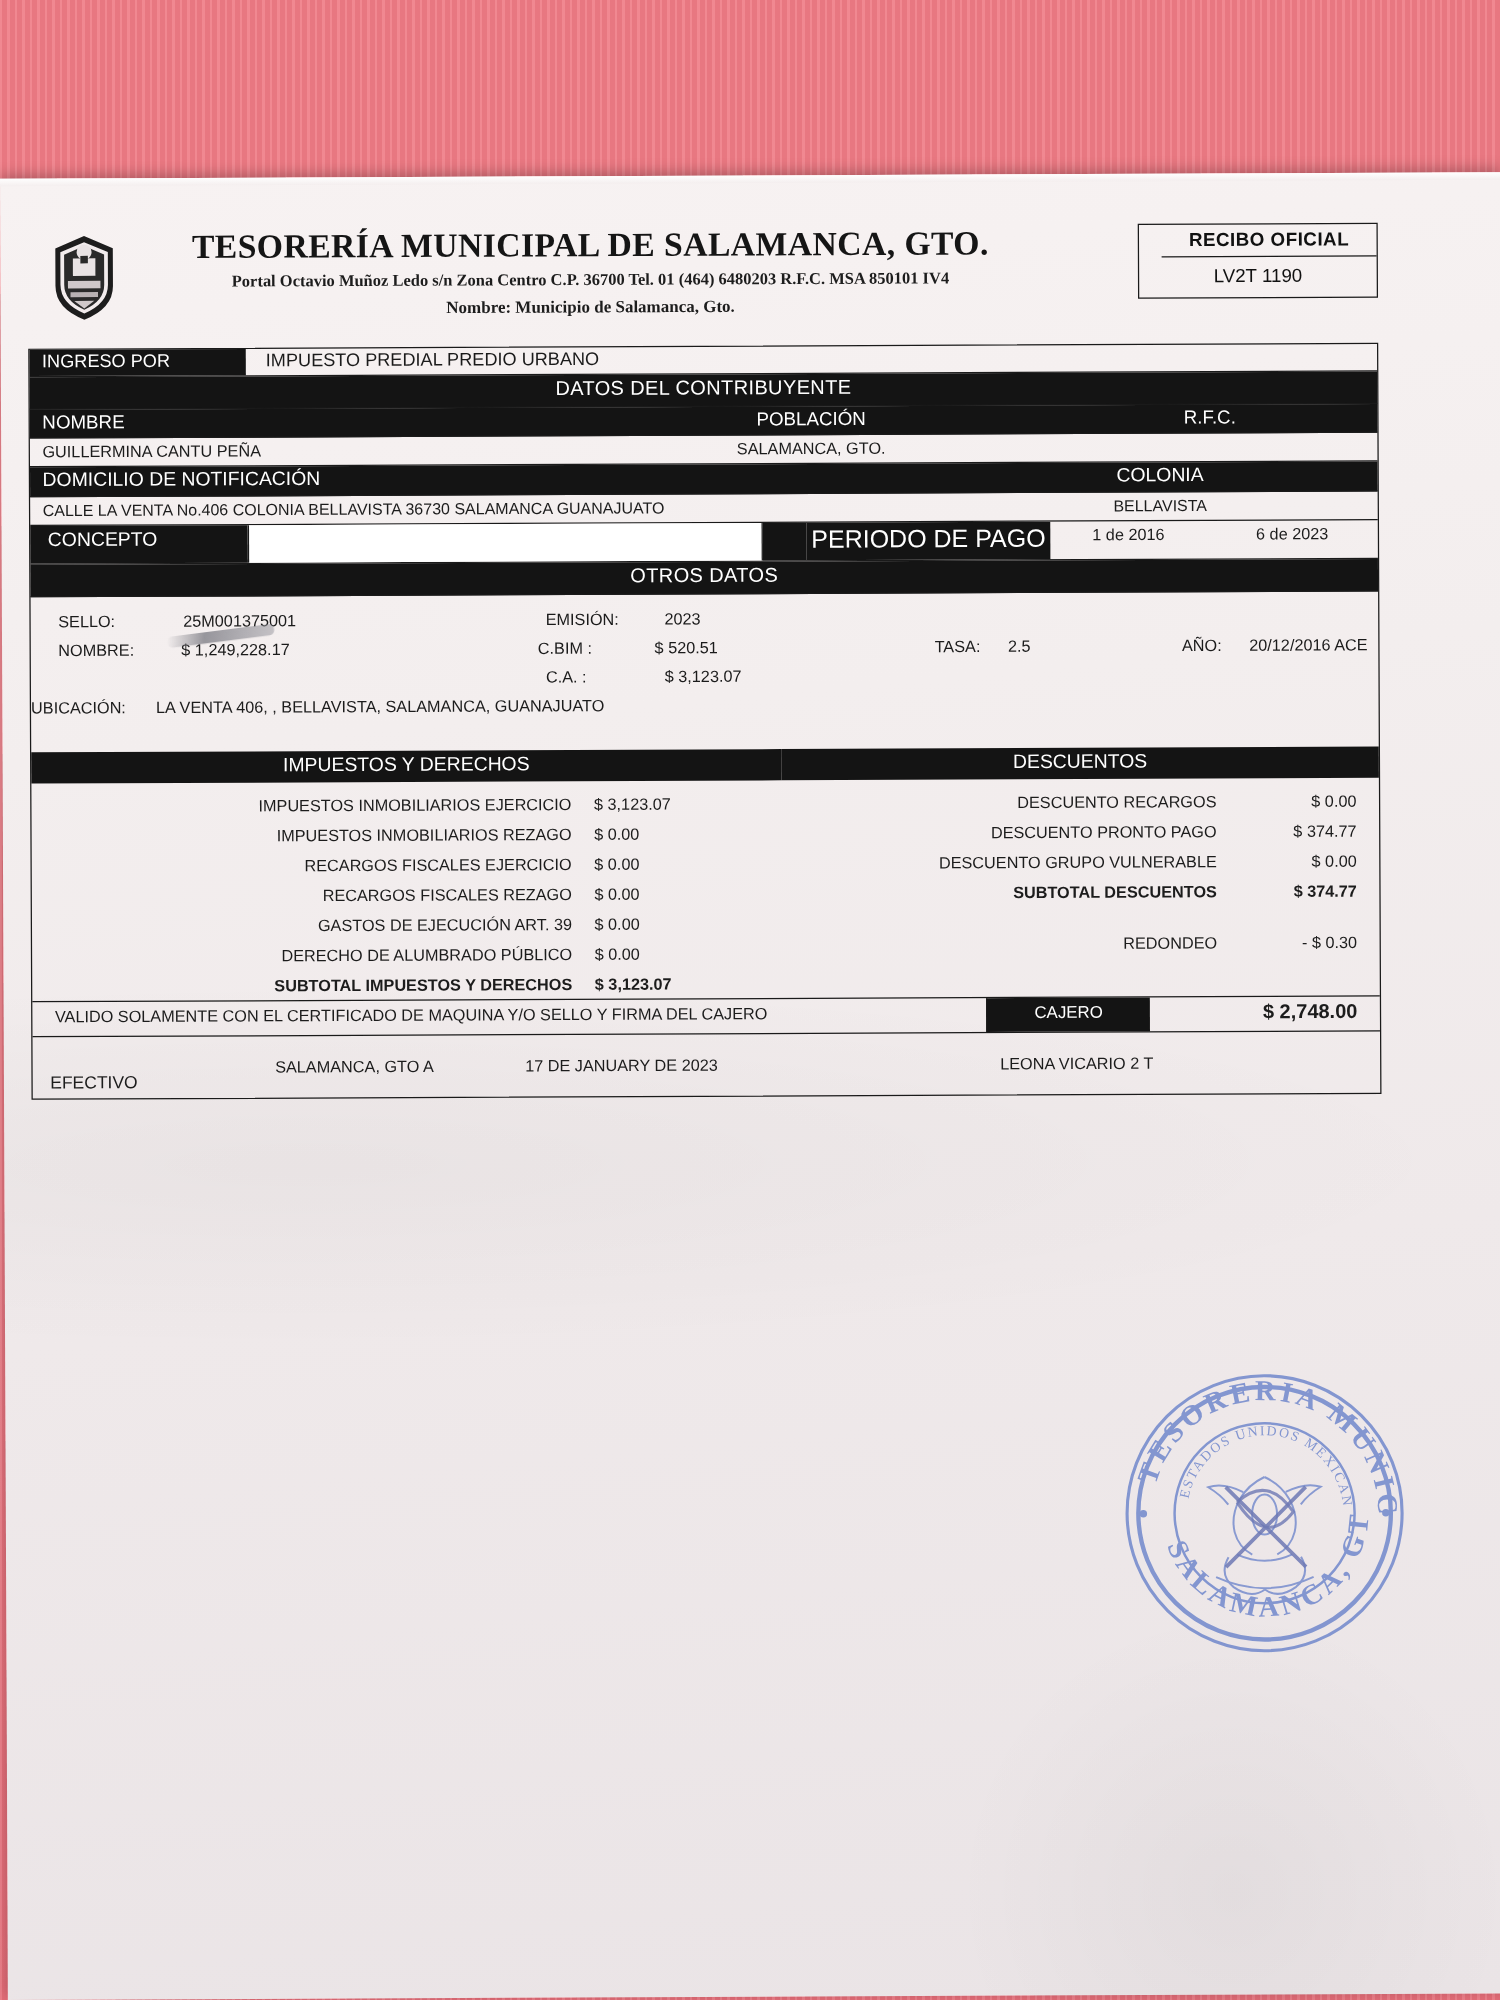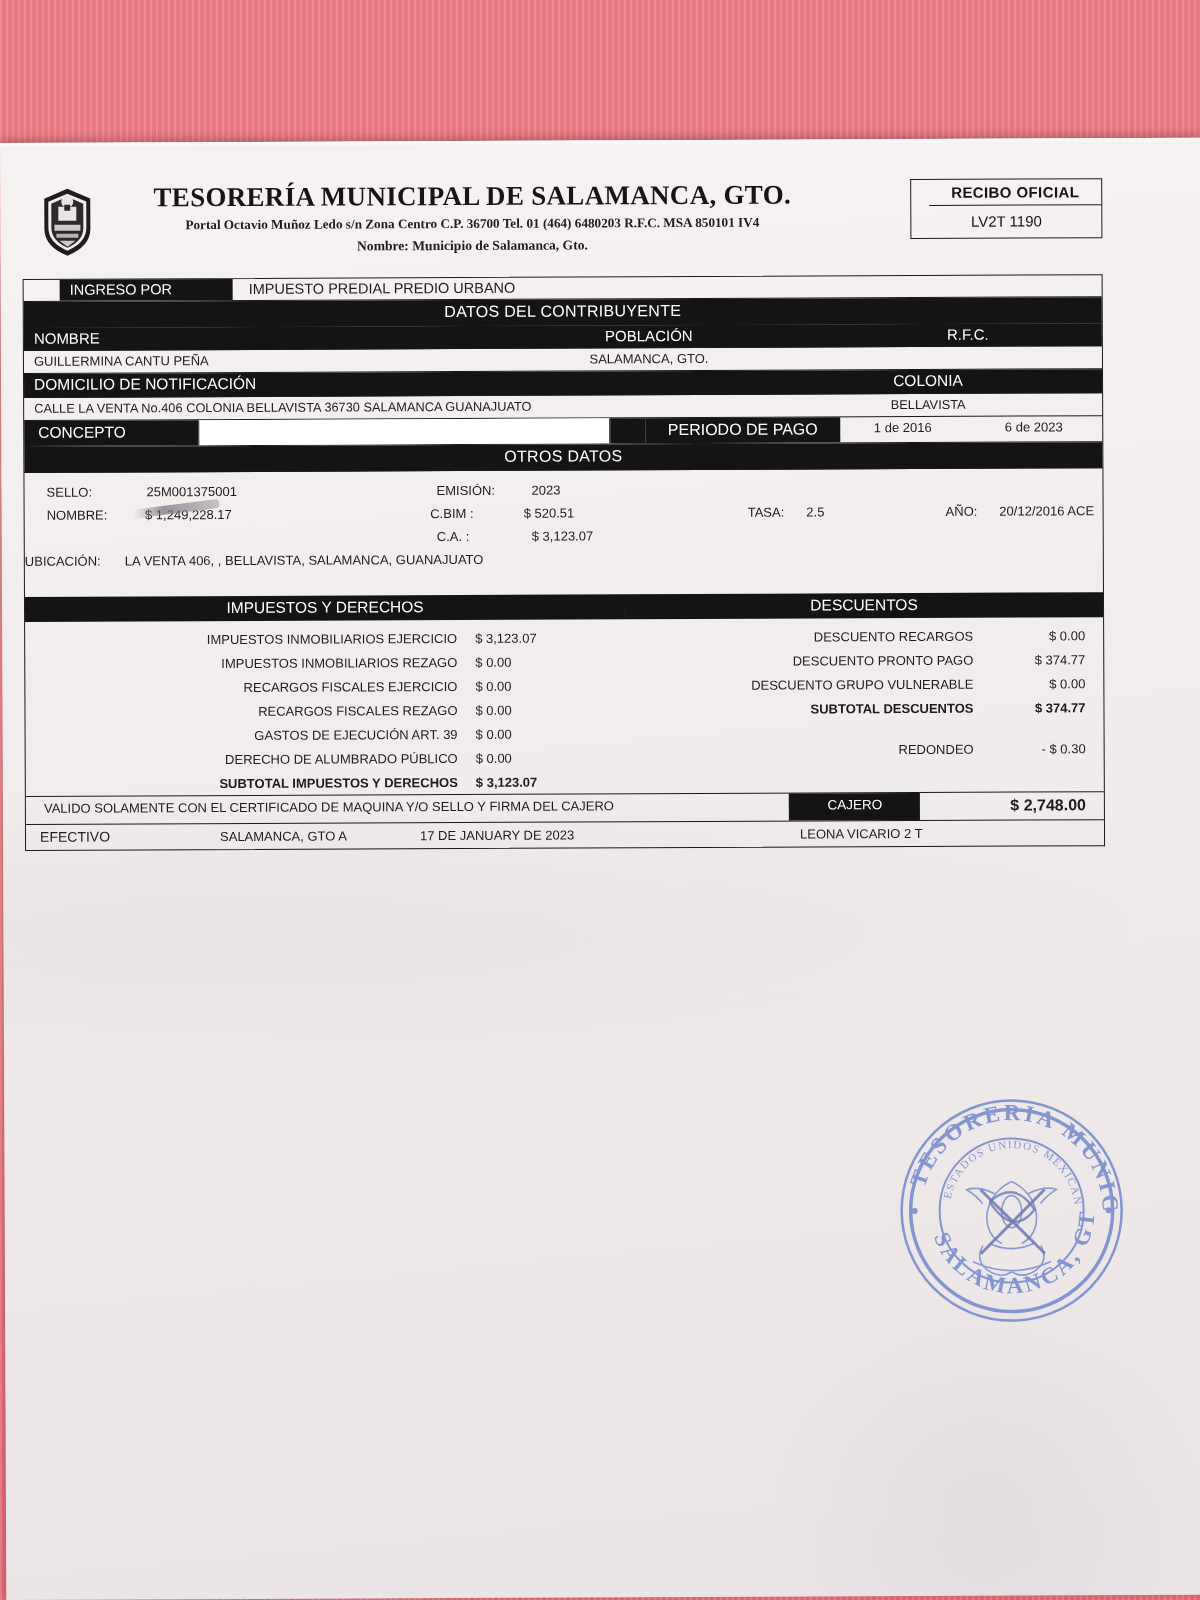--- a/index.html
+++ b/index.html
@@ -135,21 +135,21 @@
     align-items: center;
     white-space: nowrap;
   }
   .cell {
     padding: 2px 8px 3px 8px;
     font-size: 13px;
     display: flex;
     align-items: center;
     color: #1b1b1b;
   }
-  .w-ingreso { width: 155px; margin-left: 36px; }
+  .w-ingreso { width: 155px; }
   .val-ingreso { font-size: 14.5px; padding-left: 16px; }
 
   
   .band-center {
     background: #141414;
     color: #fff;
     text-align: center;
     font-size: 16px;
     padding: 3px 0 4px;
     border-bottom: 1.2px solid #1a1a1a;
@@ -168,21 +168,21 @@
   .hdr-dom { width: 720px; color:#fff; font-size: 15.5px; padding: 2px 0 3px 10px; }
   .hdr-col { flex:1; color:#fff; font-size: 15.5px; text-align:center; padding: 2px 0 3px; }
   .val-dom { width: 720px; font-size: 12.8px; padding: 3px 0 4px 10px; }
   .val-col { flex:1; font-size: 12.8px; text-align:center; padding: 3px 0 4px; }
 
   
   .concepto-row { display:flex; border-bottom: 1.2px solid #1a1a1a; }
   .c-concepto { width: 160px; background:#141414; color:#fff; font-size:15.5px; padding: 3px 0 4px 14px; }
   .c-blank { width: 410px; background:#fff; border-left:1.2px solid #1a1a1a; border-right:1.2px solid #1a1a1a; }
   .c-gap { width: 35px; background:#141414; }
-  .c-periodo { width: 195px; background:#141414; color:#fff; font-size:16px; text-align:center; padding: 3px 0 4px; }
+  .c-periodo { width: 195px; background:#141414; color:#fff; font-size:20px; text-align:center; padding: 3px 0 4px; }
   .c-p1 { width: 125px; font-size: 13px; text-align:center; padding: 3px 0 4px; }
   .c-p2 { flex:1; font-size: 13px; text-align:center; padding: 3px 0 4px; }
 
   
   .otros-body { padding: 8px 0 6px; position: relative; min-height: 110px; }
   .od-line { display: flex; font-size: 13px; padding: 4px 0; }
   .od-k { width: 100px; padding-left: 22px; color:#1b1b1b; }
   .od-v { width: 290px; color:#1b1b1b; }
   .od-k2 { width: 95px; color:#1b1b1b; }
   .od-v2 { width: 185px; color:#1b1b1b; }
@@ -209,21 +209,21 @@
   .ri.bold .name, .ri.bold .amt { font-weight: bold; }
   .ri.redondeo { padding-top: 22px; }
 
   
   .valid-row { display:flex; border-top: 1.2px solid #1a1a1a; border-bottom: 1.2px solid #1a1a1a; }
   .valid-text { width: 745px; font-size: 13px; padding: 4px 0 5px 18px; }
   .valid-total-lbl { width: 130px; background:#141414; color:#fff; font-size:13.5px; text-align:center; padding: 4px 0 5px; border-left:1.2px solid #1a1a1a; }
   .valid-total-val { flex:1; text-align:right; padding: 4px 18px 5px 0; font-size: 16px; font-weight: bold; }
 
   .foot-row { display:flex; }
-  .f-efectivo { width: 180px; font-size: 14px; padding: 4px 0 5px 14px; }
+  .f-efectivo { width: 180px; font-size: 14px; padding: 4px 0 5px 14px; margin-top: 24px; }
   .f-place { width: 200px; font-size: 13px; }
   .f-date { width: 380px; font-size: 13px; }
   .f-caja { flex:1; font-size: 13px; text-align:center; }
   .foot-row > div { display:flex; align-items:center; }
 
   
   .pen-stroke {
     position: absolute;
     left: 110px;
     top: 322px;

